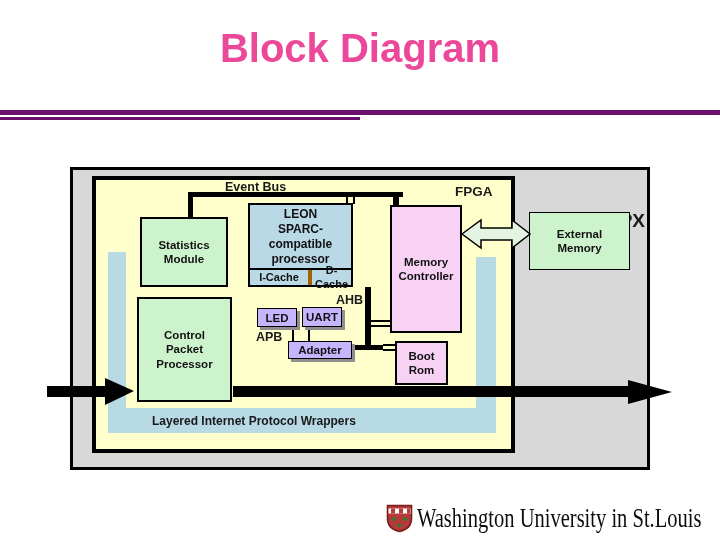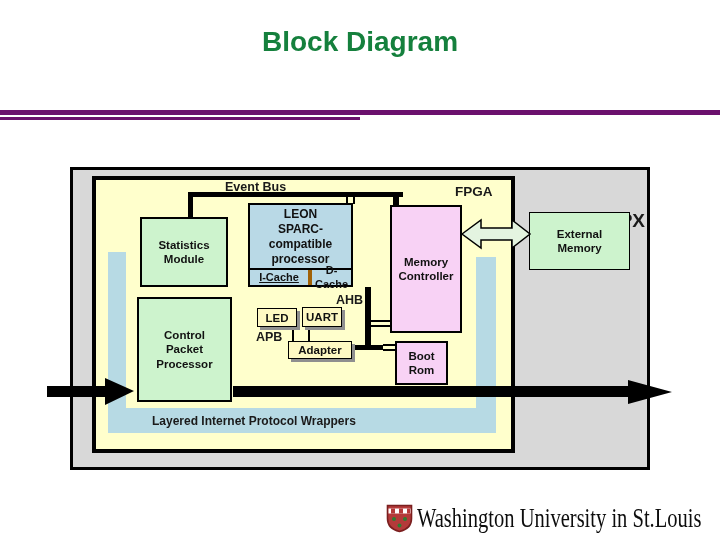--- a/index.html
+++ b/index.html
@@ -3,49 +3,49 @@
 <meta charset="utf-8">
 <style>
   html,body { margin:0; padding:0; background:#fff; }
   .slide {
     position:relative; width:720px; height:540px; background:#ffffff;
     font-family:"Liberation Sans", sans-serif; overflow:hidden;
   }
   .abs { position:absolute; }
   .title {
     left:0; top:26px; width:720px; text-align:center;
-    font-size:28px; font-weight:bold; color:#15803d; letter-spacing:0px;
+    font-size:40px; font-weight:bold; color:#ec4899; letter-spacing:0px;
   }
   .rule { background:#6b116d; }
   .panel { box-sizing:border-box; position:absolute; }
   .box {
     box-sizing:border-box; position:absolute;
     border:2px solid #000; display:flex; align-items:center; justify-content:center;
     text-align:center; font-weight:bold; color:#111; white-space:pre-line;
     line-height:1.25;
   }
   .green { background:#cdf3cd; }
   .pink  { background:#f8d2f5; }
   .lblue { background:#b9d9e6; }
   .blue-sm {
-    box-sizing:border-box; position:absolute; background:#fef9c3;
+    box-sizing:border-box; position:absolute; background:#c4b5fd;
     border:1.5px solid #000; box-shadow:3px 3px 0 #8f8f8f;
     display:flex; align-items:center; justify-content:center;
     font-weight:bold; color:#111;
   }
   .wrap-band { position:absolute; background:#b7dae4; }
   .wire { position:absolute; background:#000; }
   .wire-dblv { position:absolute; background:transparent; border-left:2.5px solid #000; border-right:2.5px solid #000; box-sizing:border-box; }
   .wire-dblh { position:absolute; background:transparent; border-top:2px solid #000; border-bottom:2px solid #000; box-sizing:border-box; }
   .lab { position:absolute; font-weight:bold; color:#1a1a1a; }
   .leon-inner { display:flex; flex-direction:column; width:100%; height:100%; }
   .leon-main { flex:1; display:flex; align-items:center; justify-content:center; text-align:center; font-weight:bold; font-size:12px; line-height:15px; white-space:pre-line; color:#111; }
   .leon-caches { height:15px; border-top:2px solid #000; display:flex; font-size:11px; font-weight:bold; }
   .cache-cell { display:flex; align-items:center; justify-content:center; color:#111; }
-  .cache-cell.ic { width:58px; border-right:4px solid #a16207;text-decoration:underline; }
+  .cache-cell.ic { width:58px; border-right:4px solid #a16207; }
   .cache-cell.dc { flex:1; }
   .wordmark {
     position:absolute; left:417px; top:503px; font-family:"Liberation Serif", serif;
     font-size:27px; color:#0d0d0d; transform:scaleX(0.76); transform-origin:left top;
     white-space:nowrap;
   }
   svg { display:block; }
 </style>
 </head>
 <body>

